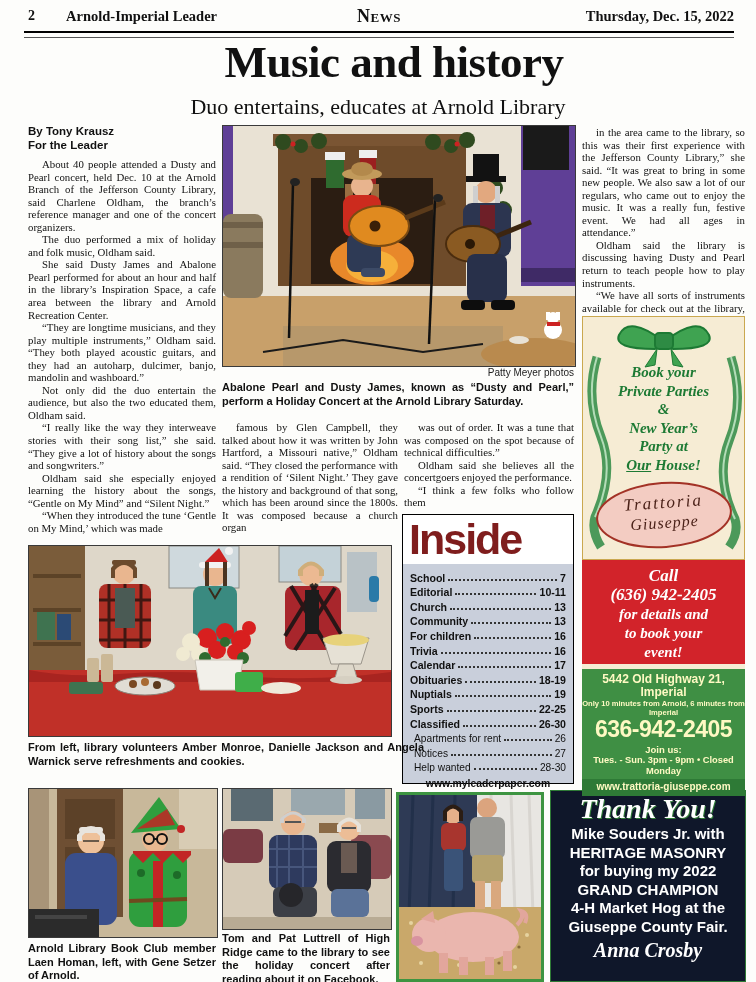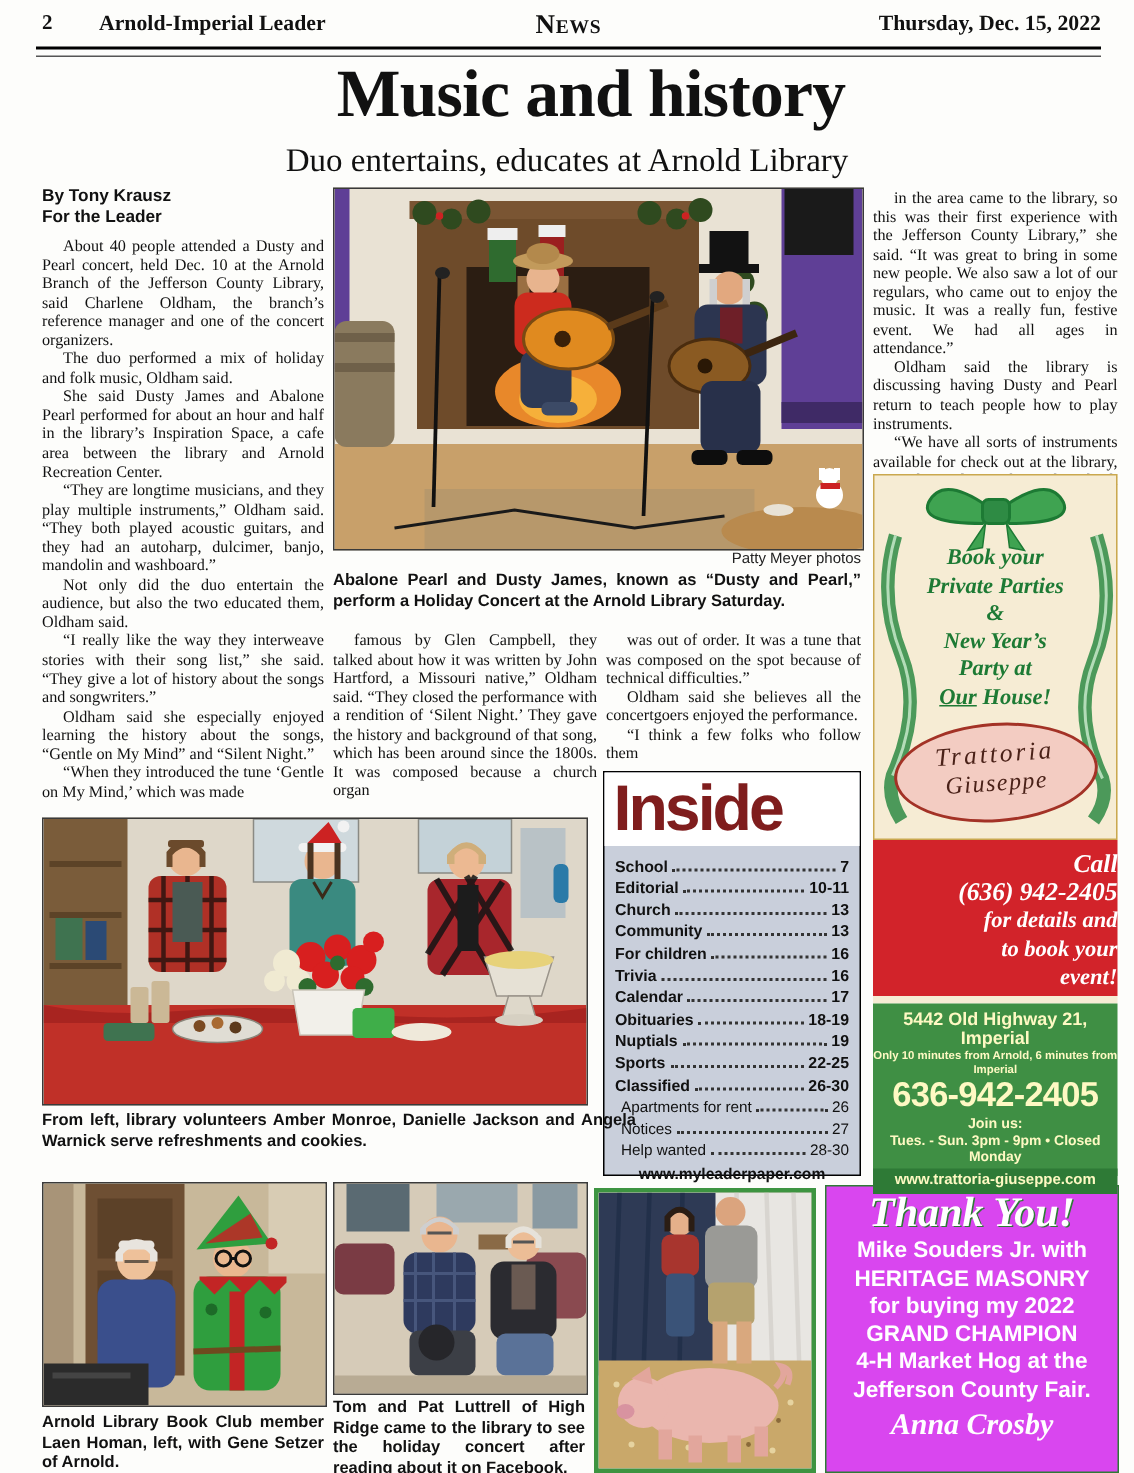--- a/index.html
+++ b/index.html
@@ -50,34 +50,34 @@
   .inside-site{text-align:center;font-weight:bold;font-size:10.4px;margin-top:5px;}
   
   .trat{position:absolute;left:582px;top:316px;width:163px;height:468px;box-sizing:border-box;font-family:"Liberation Serif",serif;}
   .trat-top{position:relative;height:244px;background:#f6ecd4;border:1px solid #caa84f;box-sizing:border-box;overflow:hidden;}
   .trat-ribbons{position:absolute;inset:0;}
   .trat-script{position:relative;margin-top:46px;text-align:center;font-weight:bold;font-style:italic;font-size:15px;line-height:18.5px;color:#1d7a34;}
   .trat-script .u{text-decoration:underline;}
   .trat-oval{position:relative;width:132px;height:62px;margin:8px auto 0;background:#f3ccc2;border:2px solid #a33226;border-radius:50%;text-align:center;font-style:italic;color:#4a2118;transform:rotate(-4deg);}
   .trat-oval .l1{font-size:17px;margin-top:9px;letter-spacing:2px;}
   .trat-oval .l2{font-size:16px;margin-top:1px;letter-spacing:1px;}
-  .trat-red{height:104px;background:#d2232a;color:#fff;text-align:right;font-style:italic;font-weight:bold;padding-top:6px;box-sizing:border-box;}
+  .trat-red{height:104px;background:#d2232a;color:#fff;text-align:center;font-style:italic;font-weight:bold;padding-top:6px;box-sizing:border-box;}
   .trat-red .call{font-size:17px;line-height:19px;}
   .trat-red .phone{font-size:17px;line-height:20px;color:#ffffff;}
   .trat-red .det{font-size:15px;line-height:19px;}
   .trat-cream-strip{height:5px;background:#f6ecd4;}
   .trat-green{height:115px;background:#3f8f44;color:#fef9c3;text-align:center;font-family:"Liberation Sans",sans-serif;padding-top:4px;box-sizing:border-box;}
   .tg-addr{font-weight:bold;font-size:12px;line-height:13px;}
   .tg-note{font-size:7.6px;line-height:9px;font-weight:bold;}
   .tg-phone{font-weight:800;font-size:23px;line-height:25px;letter-spacing:-.5px;}
   .tg-join{font-weight:bold;font-size:9.5px;line-height:11px;margin-top:2px;}
   .tg-hours{font-weight:bold;font-size:9.3px;line-height:11px;}
   .tg-site{font-weight:bold;font-size:10px;line-height:12px;margin-top:2px;background:#2e7a36;padding:2px 0 3px;}
   
-  .thanks{position:absolute;left:550px;top:790px;width:196px;height:192px;background:#d946ef;color:#fff;text-align:center;box-sizing:border-box;border:1px solid #2e7a36;padding-top:2px;}
+  .thanks{position:absolute;left:550px;top:790px;width:196px;height:192px;background:#0f172a;color:#fff;text-align:center;box-sizing:border-box;border:1px solid #2e7a36;padding-top:2px;}
   .thanks-title{font-family:"Liberation Serif",serif;font-style:italic;font-weight:bold;font-size:28px;line-height:32px;text-shadow:1px 1px 0 #2e7a36;}
   .thanks-lines{font-family:"Liberation Sans",sans-serif;font-weight:bold;font-size:15px;line-height:18.6px;}
   .thanks-sig{font-family:"Liberation Serif",serif;font-style:italic;font-weight:bold;font-size:20px;margin-top:2px;}
 </style>
 </head>
 <body>
 
 <div class="page">
 
   <div class="masthead">
@@ -497,21 +497,21 @@
   </div>
 
   <div class="thanks">
     <div class="thanks-title">Thank You!</div>
     <div class="thanks-lines">
         <div>Mike Souders Jr. with</div>
         <div>HERITAGE MASONRY</div>
         <div>for buying my 2022</div>
         <div>GRAND CHAMPION</div>
         <div>4-H Market Hog at the</div>
-        <div>Jefferson County Fair.</div>
+        <div>Giuseppe County Fair.</div>
       </div>
     <div class="thanks-sig">Anna Crosby</div>
   </div>
 
   <div class="trat">
     <div class="trat-top">
       <svg class="trat-ribbons" width="161" height="242" viewBox="0 0 161 242">
         <path d="M14 40 q-12 40 4 80 q14 36 -6 80 q-4 14 6 30" fill="none" stroke="#2e8b44" stroke-width="9" opacity=".85"></path>
         <path d="M148 40 q14 44 -2 84 q-14 36 6 78 q4 14 -6 28" fill="none" stroke="#2e8b44" stroke-width="9" opacity=".85"></path>
         <path d="M14 40 q-12 40 4 80 q14 36 -6 80" fill="none" stroke="#bfe3c2" stroke-width="2" opacity=".9"></path>

